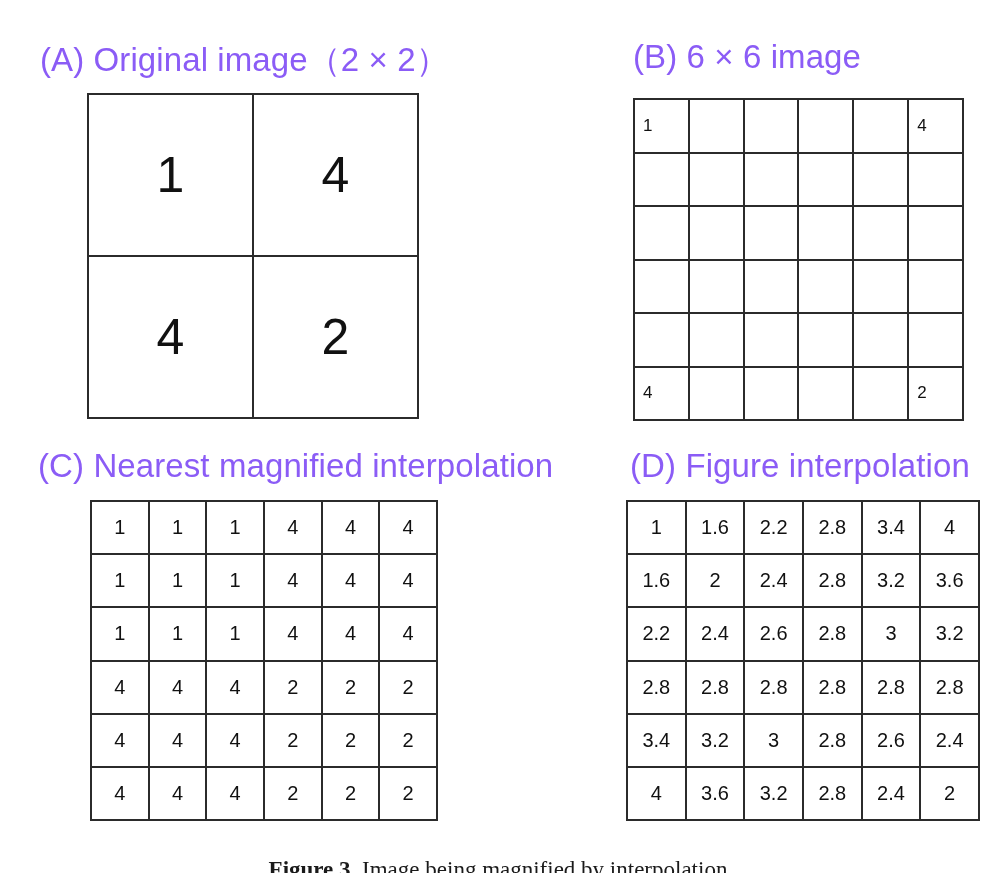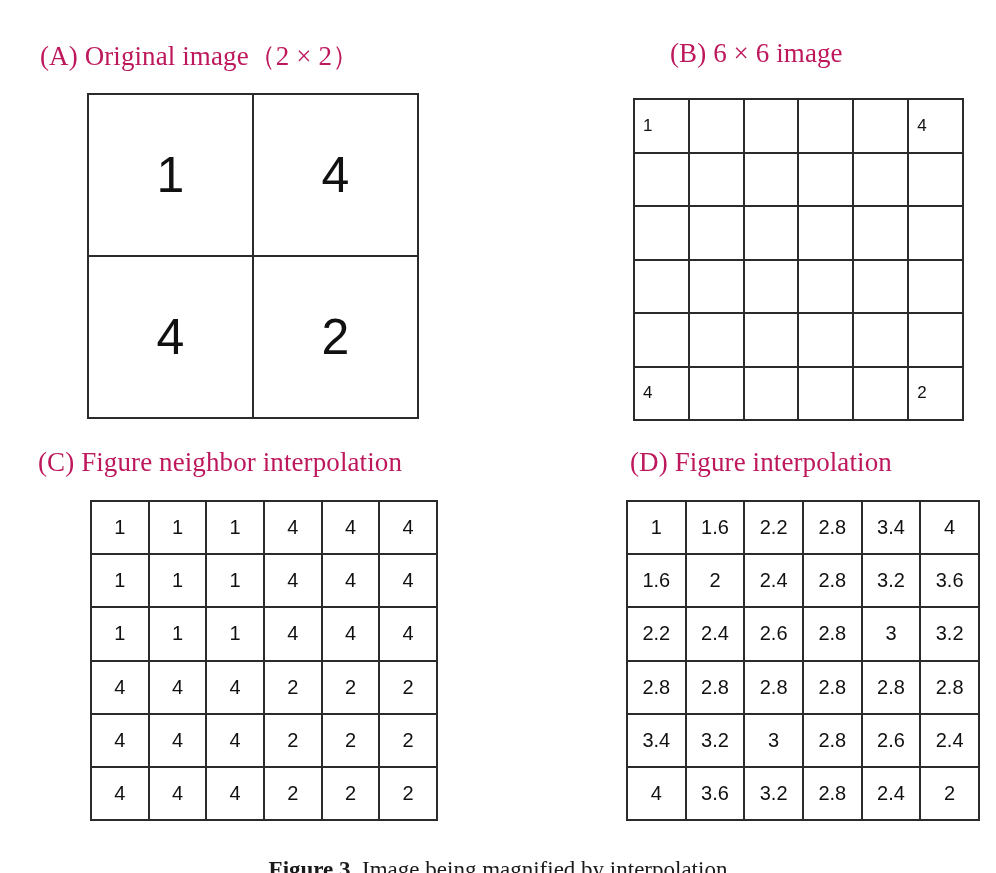--- a/index.html
+++ b/index.html
@@ -12,24 +12,24 @@
     height: 873px;
     position: relative;
     overflow: hidden;
     font-family: "Liberation Sans", sans-serif;
     color: #1a1a1a;
     -webkit-font-smoothing: antialiased;
   }
 
   .panel-title {
     position: absolute;
-    font-family: Liberation Serif, serif;
-    font-size: 27px;
-    font-weight: 400;
-    color: #be185d;
+    font-family: Liberation Sans, sans-serif;
+    font-size: 33px;
+    font-weight: 400;
+    color: #8b5cf6;
     white-space: nowrap;
     letter-spacing: 0.1px;
   }
 
   
   .grid {
     position: absolute;
     display: grid;
     box-sizing: border-box;
     background: #ffffff;
@@ -128,21 +128,21 @@
 <body>
 
 <div class="panel-title" style="left:40px; top:38px;">(A)  Original image（2 × 2）</div>
 <div class="grid" id="grid-a">
     <div class="cell">1</div>
     <div class="cell">4</div>
     <div class="cell">4</div>
     <div class="cell">2</div>
   </div>
 
-<div class="panel-title" style="left:670px; top:38px;">(B) 6 × 6 image</div>
+<div class="panel-title" style="left:633px; top:38px;">(B) 6 × 6 image</div>
 <div class="grid" id="grid-b">
     <div class="cell">1</div>
     <div class="cell"></div>
     <div class="cell"></div>
     <div class="cell"></div>
     <div class="cell"></div>
     <div class="cell">4</div>
     <div class="cell"></div>
     <div class="cell"></div>
     <div class="cell"></div>
@@ -168,21 +168,21 @@
     <div class="cell"></div>
     <div class="cell"></div>
     <div class="cell">4</div>
     <div class="cell"></div>
     <div class="cell"></div>
     <div class="cell"></div>
     <div class="cell"></div>
     <div class="cell">2</div>
   </div>
 
-<div class="panel-title" style="left:38px; top:447px;">(C) Figure neighbor interpolation</div>
+<div class="panel-title" style="left:38px; top:447px;">(C) Nearest magnified interpolation</div>
 <div class="grid" id="grid-c">
     <div class="cell">1</div>
     <div class="cell">1</div>
     <div class="cell">1</div>
     <div class="cell">4</div>
     <div class="cell">4</div>
     <div class="cell">4</div>
     <div class="cell">1</div>
     <div class="cell">1</div>
     <div class="cell">1</div>

